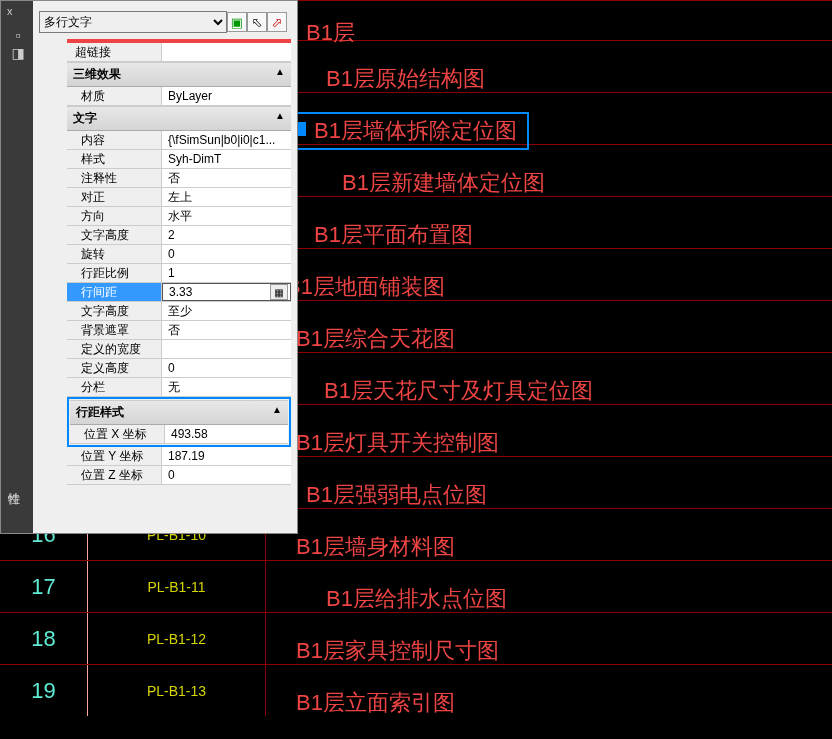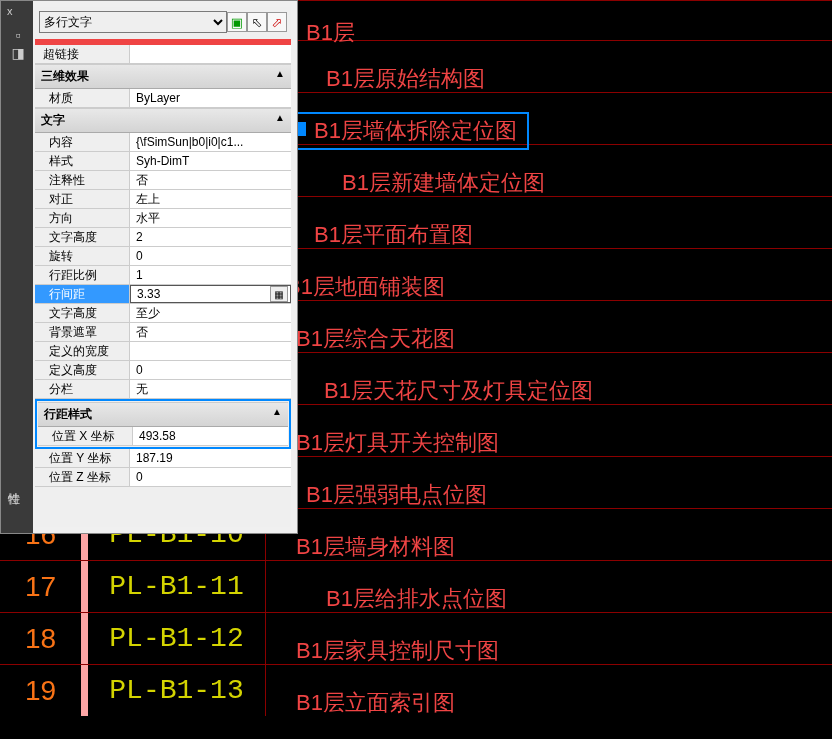--- a/index.html
+++ b/index.html
@@ -20,36 +20,35 @@
   width: 832px;
   height: 739px;
 }
 .drawing-row {
   display: flex;
   height: 52px;
   border-top: 1px solid #8B0000;
 }
 .drawing-row .col-num {
   width: 88px;
-  color: #f97316;
-  font-size: 28px;
+  color: #5eead4;
+  font-size: 22px;
   display: flex;
   align-items: center;
   justify-content: center;
-  border-right: 7px solid #fca5a5;
+  border-right: 1px solid #fca5a5;
 }
 .drawing-row .col-code {
   width: 178px;
   color: #d4d400;
-  font-size: 28px;
+  font-size: 14px;
   display: flex;
   align-items: center;
   justify-content: center;
   border-right: 1px solid #8B0000;
-  font-family: Liberation Mono, monospace;
 }
 .drawing-row .col-desc {
   flex: 1;
   color: #ef4444;
   font-size: 22px;
   display: flex;
   align-items: center;
   padding-left: 60px;
   margin-top: 24px;
 }
@@ -131,21 +130,22 @@
   display: flex;
   align-items: center;
   justify-content: center;
   font-size: 13px;
   cursor: pointer;
 }
 .sel-icon.green { color: #090; }
 .sel-icon.red { color: #c00; }
 
 .prop-list {
-  border-top: 6px solid #ef4444;
+  border-top: 4px solid #ef4444;
+  margin-left: 32px;
 }
 .group-header {
   background: linear-gradient(#e8e8e8,#d4d4d4);
   padding: 3px 6px;
   font-weight: bold;
   border-bottom: 1px solid #aaa;
   border-top: 1px solid #ccc;
   display: flex;
   justify-content: space-between;
   font-size: 12px;

